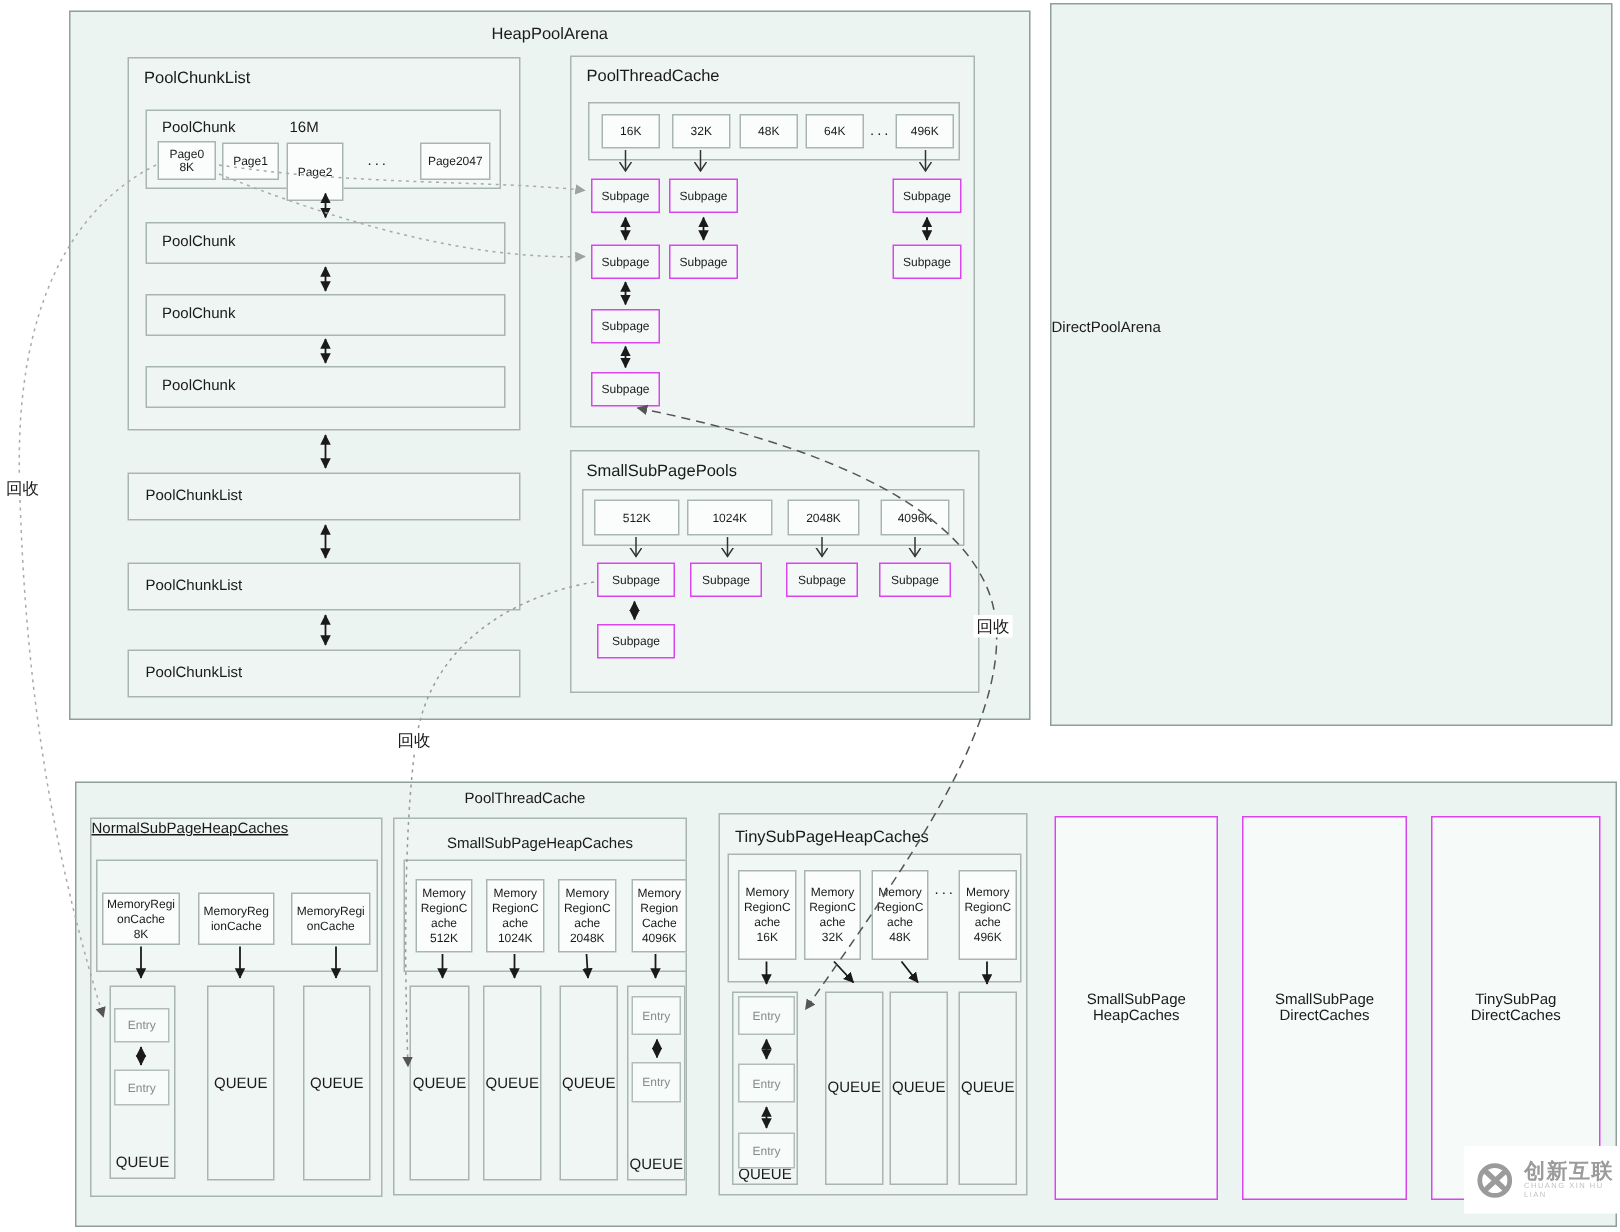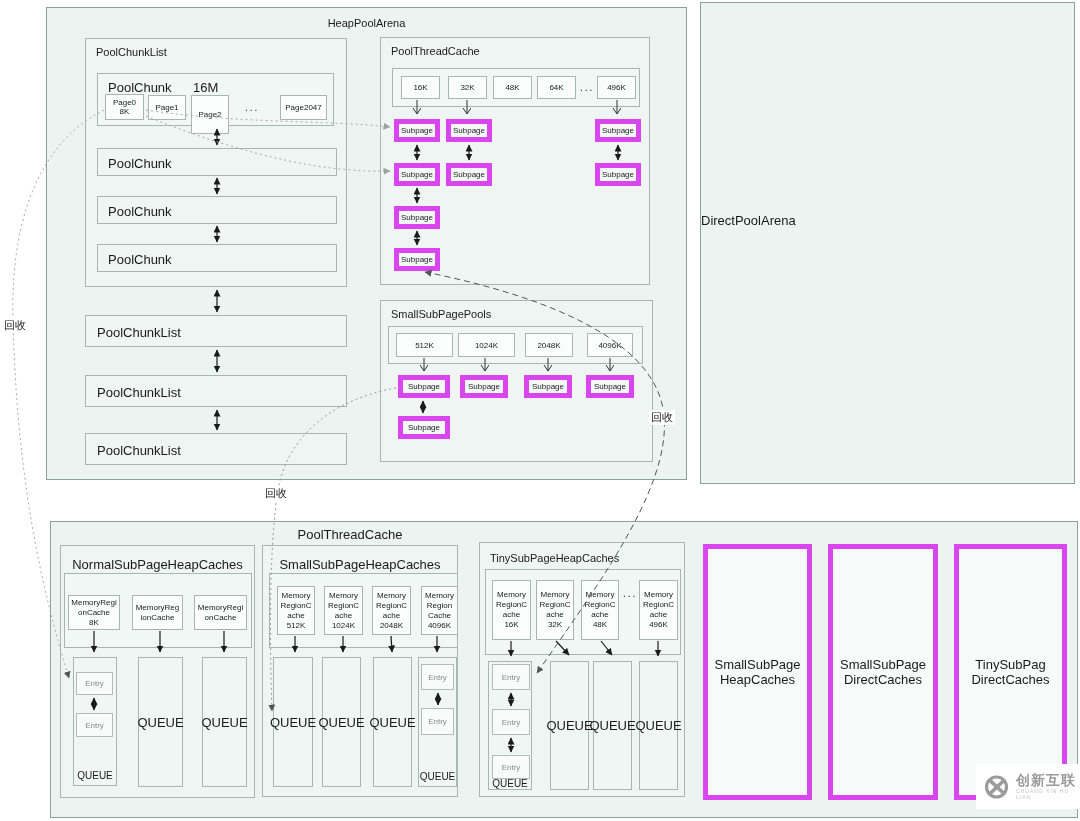--- a/index.html
+++ b/index.html
@@ -3,24 +3,24 @@
 <meta charset="utf-8">
 <style>
   html,body{margin:0;padding:0;background:#fff;}
   body{width:1080px;height:821px;position:relative;overflow:hidden;
        font-family:"Liberation Sans",sans-serif;color:#1a1a1a;}
   .abs{position:absolute;box-sizing:border-box;}
   .panel{border:1px solid #8fa09b;background:#ecf4f1;}
   .mid{border:1px solid #a9b5b1;background:#eef5f2;}
   .hdr{border:1px solid #a9b5b1;background:#f1f7f4;}
   .white{border:1px solid #a9b5b1;background:#fbfdfc;}
-  .sub{border:5px solid #d946ef;background:#f4f9f7;}
+  .sub{border:1px solid #d946ef;background:#f4f9f7;}
   .queue{border:1px solid #a9b5b1;background:#eff6f3;}
   .entry{border:1px solid #b2bcb8;background:#f7fbf9;color:#8a8a8a;}
-  .t{font-size:13px;}
+  .t{font-size:10px;}
   .s{font-size:8px;line-height:9px;}
   .cc{display:flex;align-items:center;justify-content:center;text-align:center;}
   .col{display:flex;flex-direction:column;align-items:center;justify-content:center;text-align:center;}
   .ttl{position:absolute;top:7px;left:10px;font-size:11px;white-space:nowrap;}
   .tc{position:absolute;top:9px;left:0;width:100%;text-align:center;font-size:11px;}
   .mrc{word-break:break-all;padding:1px 2px;font-size:8px;line-height:10px;}
   .qlbl{position:absolute;bottom:4px;left:0;width:100%;text-align:center;font-size:10px;color:#1a1a1a;}
   .dots{font-size:10px;letter-spacing:2px;color:#1a1a1a;}
   .recycle{position:absolute;font-size:11px;background:#ffffff;padding:0 2px;z-index:7;}
   svg.overlay{position:absolute;left:0;top:0;z-index:5;pointer-events:none;}
@@ -157,21 +157,21 @@
   </div>
 
 <div class="abs panel" style="left:700px;top:2px;width:375px;height:482px;">
   <span class="abs t" style="left:0;top:210px;width:100%;text-align:left;">DirectPoolArena</span>
 </div>
 
 <div class="abs panel" style="left:50px;top:521px;width:1028px;height:297px;"></div>
 <span class="abs t" style="left:250px;top:527px;width:200px;text-align:center;z-index:2;">PoolThreadCache</span>
 
 <div class="abs mid" style="left:60px;top:545px;width:195px;height:253px;">
-  <span class="abs t" style="left:0;top:11px;width:100%;text-align:center;">NormalSubPageHeapCaches</span>
+  <span class="abs t" style="left:0;top:1px;width:100%;text-decoration:underline;">NormalSubPageHeapCaches</span>
 </div>
 <div class="abs hdr" style="left:64px;top:573px;width:188px;height:75px;"></div>
 <div class="abs white col mrc" style="left:68px;top:595px;width:52px;height:35px;">
   <span>MemoryRegionCache</span>
   <span>8K</span>
 </div>
 <div class="abs white col mrc" style="left:132px;top:595px;width:51px;height:35px;">
   <span>MemoryRegionCache</span>
 </div>
 <div class="abs white col mrc" style="left:194px;top:595px;width:53px;height:35px;">

